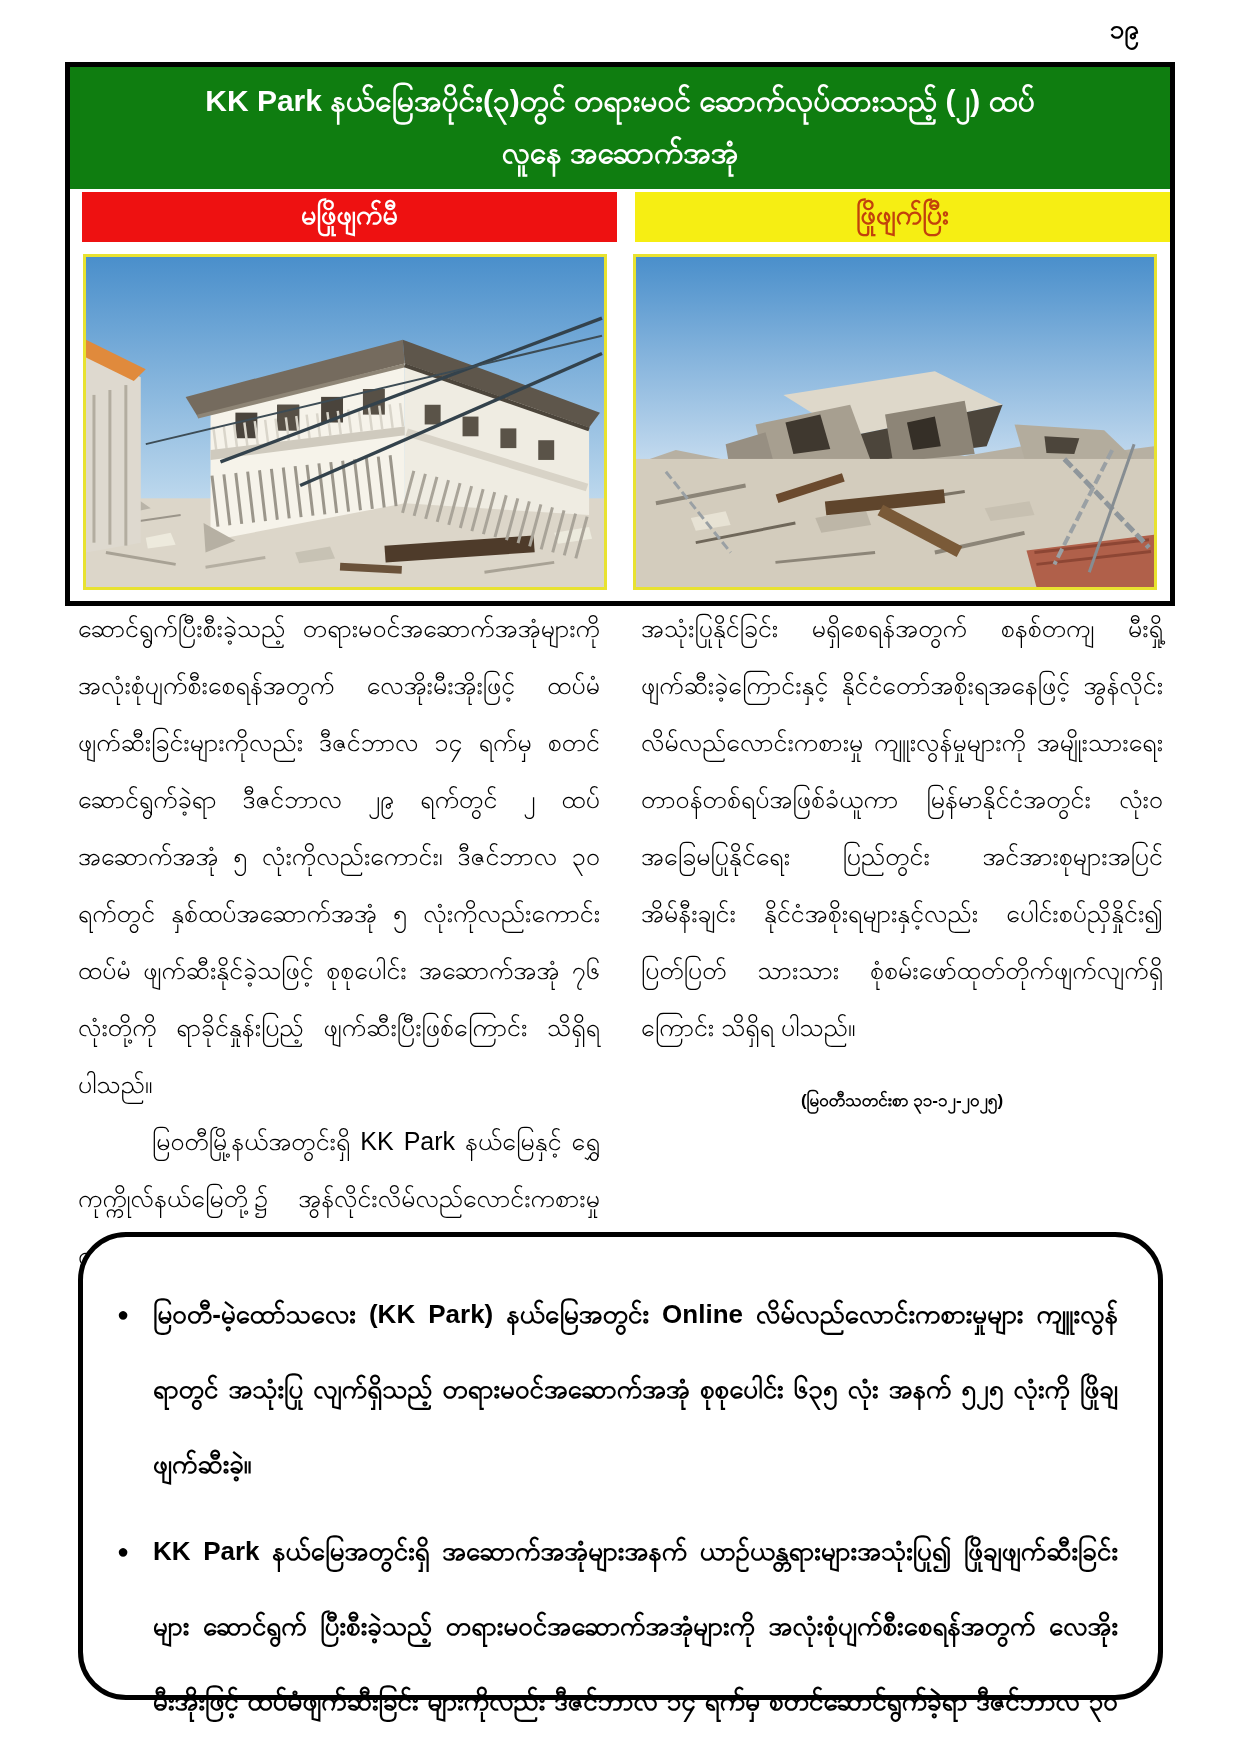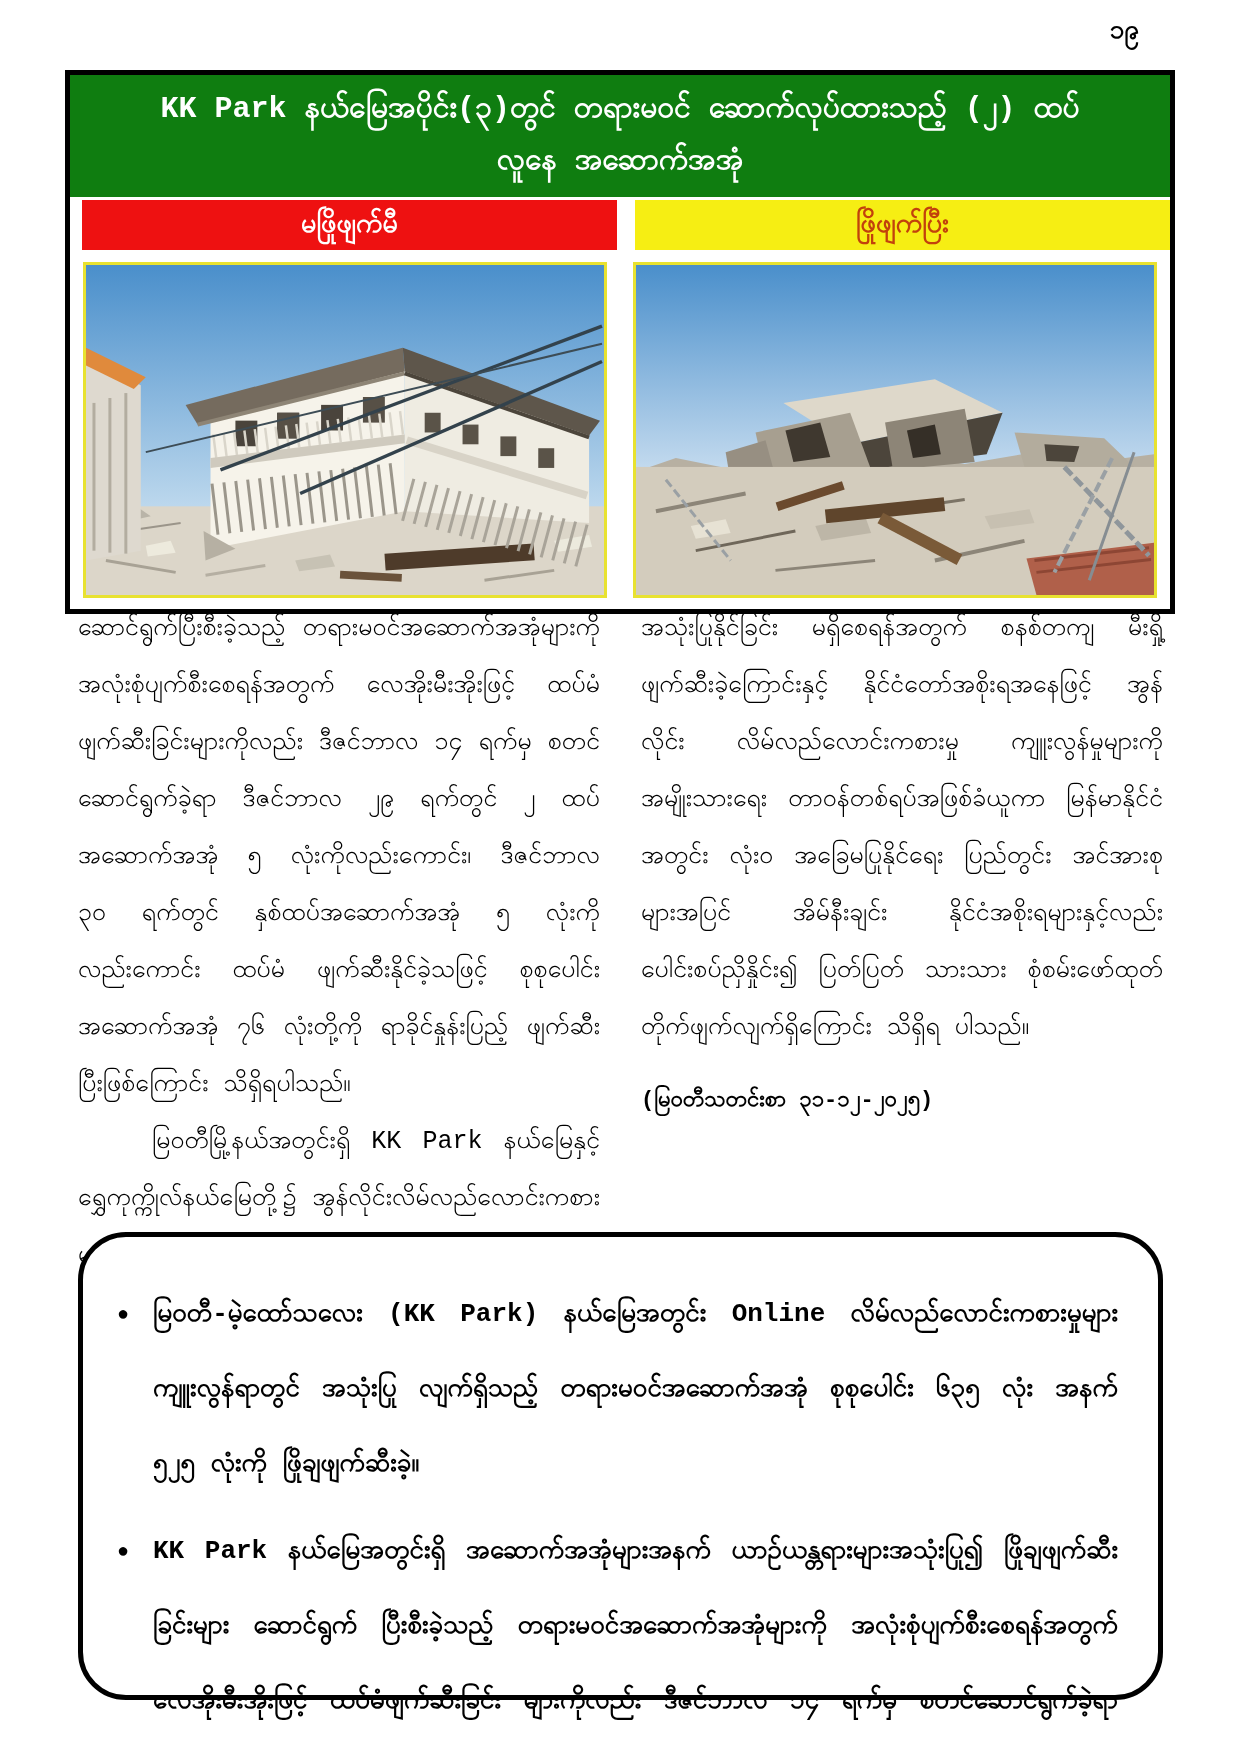--- a/index.html
+++ b/index.html
@@ -1,31 +1,31 @@
 <!DOCTYPE html>
 <html><head>
 <meta charset="utf-8">
 <style>
   * { margin:0; padding:0; box-sizing:border-box; }
   html,body { background:#ffffff; }
   .page {
     position:relative;
     width:1241px; height:1755px;
     background:#ffffff;
-    font-family:Liberation Mono, monospace;
+    font-family:Liberation Sans, sans-serif;
     color:#000;
     overflow:hidden;
   }
   .page-number {
     position:absolute; top:12px; right:102px;
     font-size:26px; font-weight:bold;
   }
   
   .top-frame {
-    position:absolute; left:65px; top:70px; width:1110px;
+    position:absolute; left:65px; top:62px; width:1110px;
     border:5px solid #000; background:#fff;
   }
   .title-banner {
     background:#0f7d10; color:#ffffff;
     text-align:center; font-weight:bold; font-size:30px;
     line-height:52px; padding:8px 30px 10px;
   }
   .label-row { display:flex; gap:18px; margin-top:3px;margin-left:12px; }
   .label-bar {
     flex:1; height:50px; display:flex; align-items:center; justify-content:center;
@@ -42,21 +42,21 @@
   .photo-frame svg { display:block; width:100%; height:100%; }
   
   .article {
     position:absolute; left:78px; top:600px; width:1085px;
     display:flex; gap:41px;
   }
   .col { width:522px; font-size:25px; line-height:57px; text-align:justify; }
   .col p { margin:0; }
   .indent-first { text-indent:74px; }
   .attribution {
-    margin-top:16px; text-align:left; font-weight:bold; font-size:22px;
+    margin-top:16px; text-align:center; font-weight:bold; font-size:17px;
   }
   
   .summary-box {
     position:absolute; left:78px; top:1232px; width:1085px; height:468px;
     border:5px solid #000; border-radius:48px;
     padding:40px 40px 0 34px; background:#fff;
   }
   .bullet-item {
     display:flex; align-items:flex-start; gap:24px;
     font-weight:bold; font-size:26px; line-height:75px; text-align:justify;

